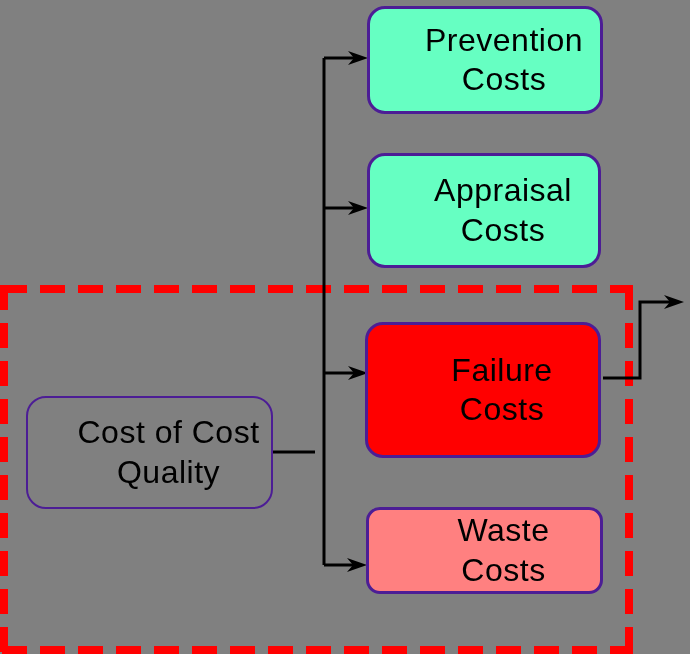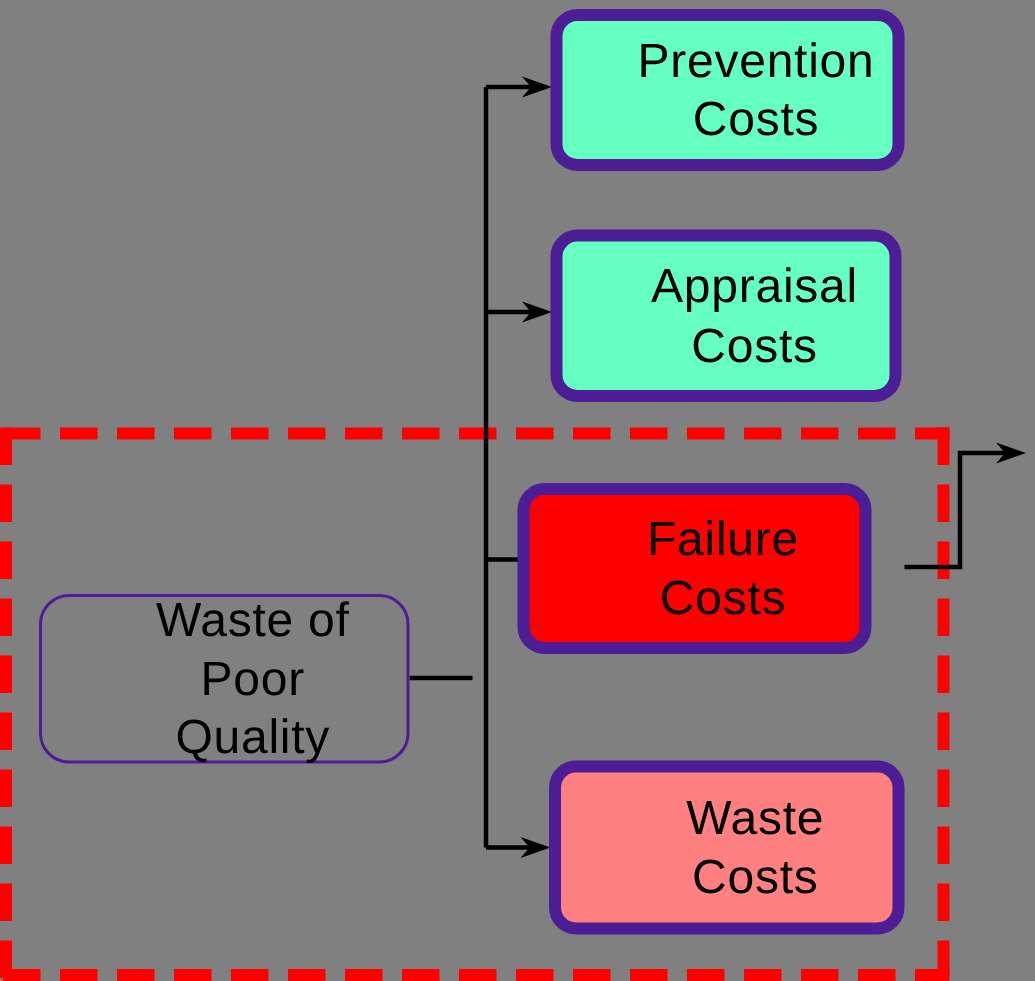--- a/index.html
+++ b/index.html
@@ -21,21 +21,21 @@
     fill: none;
   }
   .edge {
     stroke-width: 3;
     fill: none;
   }
   .head { stroke: none; }
   .node {
     position: absolute;
     box-sizing: border-box;
-    border: 8px solid #4c1d95;
+    border: 3px solid #4c1d95;
     border-radius: 18px;
     display: flex;
     align-items: center;
     justify-content: center;
     text-align: center;
     padding-left: 38px;
   }
   .node.root {
     border-width: 2px;
     border-radius: 20px;
@@ -43,22 +43,22 @@
   .label {
     white-space: pre-line;
     font-size: 32px;
     line-height: 1.22;
     letter-spacing: 0.5px;
     color: #000;
   }
   
   .node.prevention { left: 367px; top: 6px;   width: 236px; height: 108px; }
   .node.appraisal  { left: 367px; top: 153px; width: 234px; height: 115px; justify-content: center; }
-  .node.failure    { left: 345px; top: 322px; width: 236px; height: 114px; align-items: center; }
-  .node.waste      { left: 366px; top: 507px; width: 237px; height: 116px; }
+  .node.failure    { left: 365px; top: 322px; width: 236px; height: 136px; align-items: center; }
+  .node.waste      { left: 366px; top: 507px; width: 237px; height: 87px; border-radius: 14px; }
   .node.root       { left: 26px;  top: 396px; width: 247px; height: 113px; }
 </style>
 </head>
 <body>
 
 <div class="canvas" style="background-color: rgb(128, 128, 128);">
 
   <svg class="layer" viewBox="0 0 690 654">
 
     <g>
@@ -79,21 +79,21 @@
 
       <polygon class="head" points="368,58 348,51 354,58 348,65" style="fill: rgb(0, 0, 0);"></polygon>
       <polygon class="head" points="368,208 348,201 354,208 348,215" style="fill: rgb(0, 0, 0);"></polygon>
       <polygon class="head" points="368,373 348,366 354,373 348,380" style="fill: rgb(0, 0, 0);"></polygon>
       <polygon class="head" points="367,565 347,558 353,565 347,572" style="fill: rgb(0, 0, 0);"></polygon>
       <polygon class="head" points="684,302 664,295 670,302 664,309" style="fill: rgb(0, 0, 0);"></polygon>
     </g>
   </svg>
 
   <div class="node root" style="background-color: rgb(128, 128, 128);">
-    <span class="label">Waste of Poor
+    <span class="label">Cost of Cost
 Quality</span>
   </div>
 
   <div class="node prevention" style="background-color: rgb(102, 255, 194);">
     <span class="label">Prevention
 Costs</span>
   </div>
 
   <div class="node appraisal" style="background-color: rgb(102, 255, 194);">
     <span class="label">Appraisal

